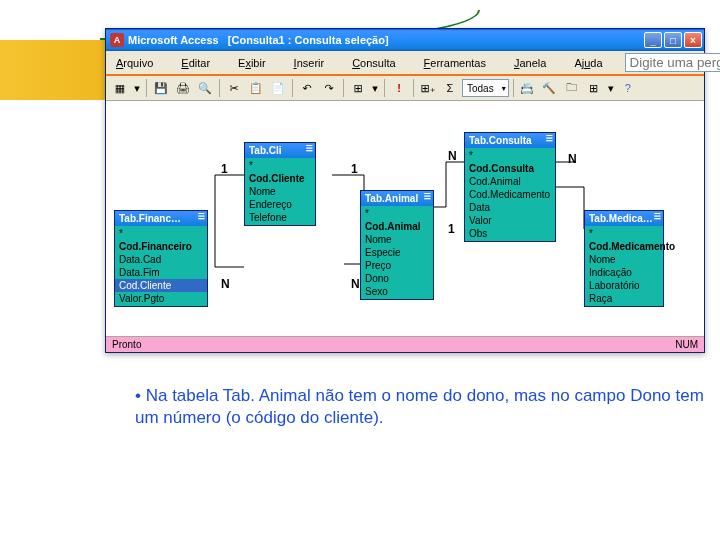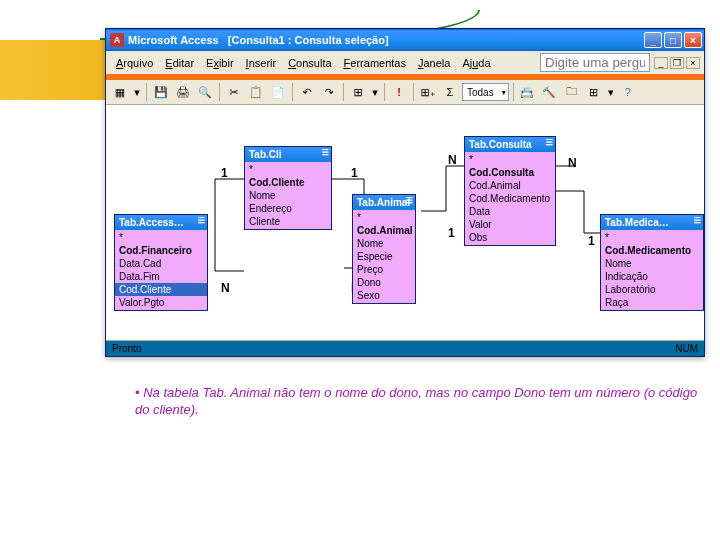--- a/index.html
+++ b/index.html
@@ -6,43 +6,43 @@
 body { width: 720px; height: 540px; background: #fff; font-family: Tahoma, Arial, sans-serif; font-size: 11px; overflow: hidden; position: relative; }
 .decorative-line { position: absolute; top: 10px; left: 100px; width: 380px; height: 30px; border-bottom: 2px solid #1a7a1a; border-right: 2px solid #1a7a1a; border-radius: 0 0 180px 0 / 0 0 30px 0; }
 .yellow-bar { position: absolute; left: 0; top: 40px; width: 105px; height: 60px; background: linear-gradient(90deg, #f4c430 0%, #f0b820 100%); }
 .app-window { position: absolute; left: 105px; top: 28px; width: 600px; border: 1px solid #0a246a; background: #ece9d8; box-shadow: 0 2px 6px rgba(0,0,0,0.3); }
 .titlebar { background: linear-gradient(to bottom, #0058e1 0%, #3d91ff 8%, #288eff 40%, #127de0 88%, #0a5bc4 100%); color: #fff; height: 22px; display: flex; align-items: center; padding: 0 2px 0 4px; font-weight: bold; font-size: 11px; }
 .titlebar-icon { width: 14px; height: 14px; background: #c23636; margin-right: 4px; display: flex; align-items: center; justify-content: center; color: #fff; font-size: 9px; font-weight: bold; border-radius: 2px; }
 .titlebar-text { flex: 1; }
 .winbtns { display: flex; gap: 2px; }
 .winbtn { width: 18px; height: 16px; background: linear-gradient(to bottom, #7ba7e8, #3d6fc9); border: 1px solid #fff; border-radius: 2px; color: #fff; display: flex; align-items: center; justify-content: center; font-size: 10px; font-weight: bold; cursor: pointer; }
 .winbtn.close { background: linear-gradient(to bottom, #f5866f, #d4462a); }
-.menubar { background: #ece9d8; padding: 2px 4px; display: flex; align-items: center; gap: 0; border-bottom: 6px solid #f97316; }
+.menubar { background: #ece9d8; padding: 2px 4px; display: flex; align-items: center; gap: 16px; border-bottom: 2px solid #f97316; }
 .menu-item { padding: 2px 6px; cursor: pointer; }
 .menu-item u { text-decoration: underline; }
 .help-box { margin-left: auto; border: 1px solid #7f9db9; background: #fff; padding: 1px 4px; width: 110px; color: #888; }
 .mdi-btns { display: flex; gap: 2px; margin-left: 4px; }
 .mdi-btn { width: 14px; height: 12px; border: 1px solid #aca899; background: #ece9d8; font-size: 9px; display: flex; align-items: center; justify-content: center; cursor: pointer; }
 .toolbar { background: #ece9d8; padding: 2px 4px; display: flex; align-items: center; gap: 2px; border-bottom: 1px solid #aca899; flex-wrap: wrap; }
 .tbtn { width: 20px; height: 20px; border: 1px solid transparent; display: flex; align-items: center; justify-content: center; cursor: pointer; font-size: 11px; }
 .tsep { width: 1px; height: 18px; background: #aca899; margin: 0 2px; }
 .tdrop { border: 1px solid #7f9db9; background: #fff; padding: 0 14px 0 4px; height: 18px; font-size: 10px; position: relative; display: flex; align-items: center; }
 .tdrop::after { content: '▾'; position: absolute; right: 2px; font-size: 8px; }
 .canvas { background: #fff; height: 235px; position: relative; border-top: 1px solid #fff; overflow: hidden; }
-.table-box { position: absolute; border: 1px solid #0a246a; background: #f0abfc; font-size: 10px; }
+.table-box { position: absolute; border: 1px solid #0a246a; background: #14b8a6; font-size: 10px; }
 .table-title { background: linear-gradient(to bottom, #3d91ff, #127de0); color: #fff; padding: 2px 18px 2px 4px; font-weight: bold; position: relative; }
 .table-title::after { content: '☰'; position: absolute; right: 2px; top: 1px; font-size: 8px; color: #fff; }
 .table-fields { padding: 1px 0; }
 .field { padding: 0 4px; line-height: 13px; white-space: nowrap; }
 .field.pk { font-weight: bold; }
 .field.sel { background: #316ac5; color: #fff; }
 .rel-label { position: absolute; font-weight: bold; font-size: 12px; }
-.statusbar { background: #0369a1; border-top: 1px solid #aca899; padding: 2px 6px; display: flex; font-size: 10px; }
+.statusbar { background: #f9a8d4; border-top: 1px solid #aca899; padding: 2px 6px; display: flex; font-size: 10px; }
 .statusbar .spacer { flex: 1; }
-.bullets { position: absolute; left: 135px; top: 385px; width: 570px; font-family: Arial, sans-serif; font-size: 13px; line-height: 1.3; color: #a21caf; font-style: italic; }
+.bullets { position: absolute; left: 135px; top: 385px; width: 570px; font-family: Arial, sans-serif; font-size: 17px; line-height: 1.3; color: #1d4ed8; }
 .bullets p { margin-bottom: 12px; }
 svg.rels { position: absolute; left: 0; top: 0; width: 100%; height: 100%; pointer-events: none; }
 svg.rels line { stroke: #000; stroke-width: 1; }
 </style>
 </head>
 <body>
 
 <div class="decorative-line"></div>
 <div class="yellow-bar"></div>
 
@@ -130,44 +130,44 @@
 
     <div class="rel-label" style="left:115px;top:60px">1</div>
     <div class="rel-label" style="left:245px;top:60px">1</div>
     <div class="rel-label" style="left:342px;top:47px">N</div>
     <div class="rel-label" style="left:342px;top:120px">1</div>
     <div class="rel-label" style="left:462px;top:50px">N</div>
     <div class="rel-label" style="left:482px;top:128px">1</div>
     <div class="rel-label" style="left:115px;top:175px">N</div>
     <div class="rel-label" style="left:245px;top:175px">N</div>
 
-    <div class="table-box" style="left:138px;top:40px;width:88px">
+    <div class="table-box" style="left:138px;top:40px;width:72px">
       <div class="table-title">Tab.Cli</div>
       <div class="table-fields">
         <div class="field">*</div>
         <div class="field pk">Cod.Cliente</div>
         <div class="field">Nome</div>
         <div class="field">Endereço</div>
-        <div class="field">Cliente</div>
+        <div class="field">Telefone</div>
       </div>
     </div>
 
     <div class="table-box" style="left:8px;top:108px;width:94px">
-      <div class="table-title">Tab.Access…</div>
+      <div class="table-title">Tab.Financ…</div>
       <div class="table-fields">
         <div class="field">*</div>
         <div class="field pk">Cod.Financeiro</div>
         <div class="field">Data.Cad</div>
         <div class="field">Data.Fim</div>
         <div class="field sel">Cod.Cliente</div>
         <div class="field">Valor.Pgto</div>
       </div>
     </div>
 
-    <div class="table-box" style="left:246px;top:88px;width:64px">
+    <div class="table-box" style="left:254px;top:88px;width:74px">
       <div class="table-title">Tab.Animal</div>
       <div class="table-fields">
         <div class="field">*</div>
         <div class="field pk">Cod.Animal</div>
         <div class="field">Nome</div>
         <div class="field">Especie</div>
         <div class="field">Preço</div>
         <div class="field">Dono</div>
         <div class="field">Sexo</div>
       </div>
@@ -179,21 +179,21 @@
         <div class="field">*</div>
         <div class="field pk">Cod.Consulta</div>
         <div class="field">Cod.Animal</div>
         <div class="field">Cod.Medicamento</div>
         <div class="field">Data</div>
         <div class="field">Valor</div>
         <div class="field">Obs</div>
       </div>
     </div>
 
-    <div class="table-box" style="left:494px;top:108px;width:104px">
+    <div class="table-box" style="left:478px;top:108px;width:80px">
       <div class="table-title">Tab.Medica…</div>
       <div class="table-fields">
         <div class="field">*</div>
         <div class="field pk">Cod.Medicamento</div>
         <div class="field">Nome</div>
         <div class="field">Indicação</div>
         <div class="field">Laboratório</div>
         <div class="field">Raça</div>
       </div>
     </div>

